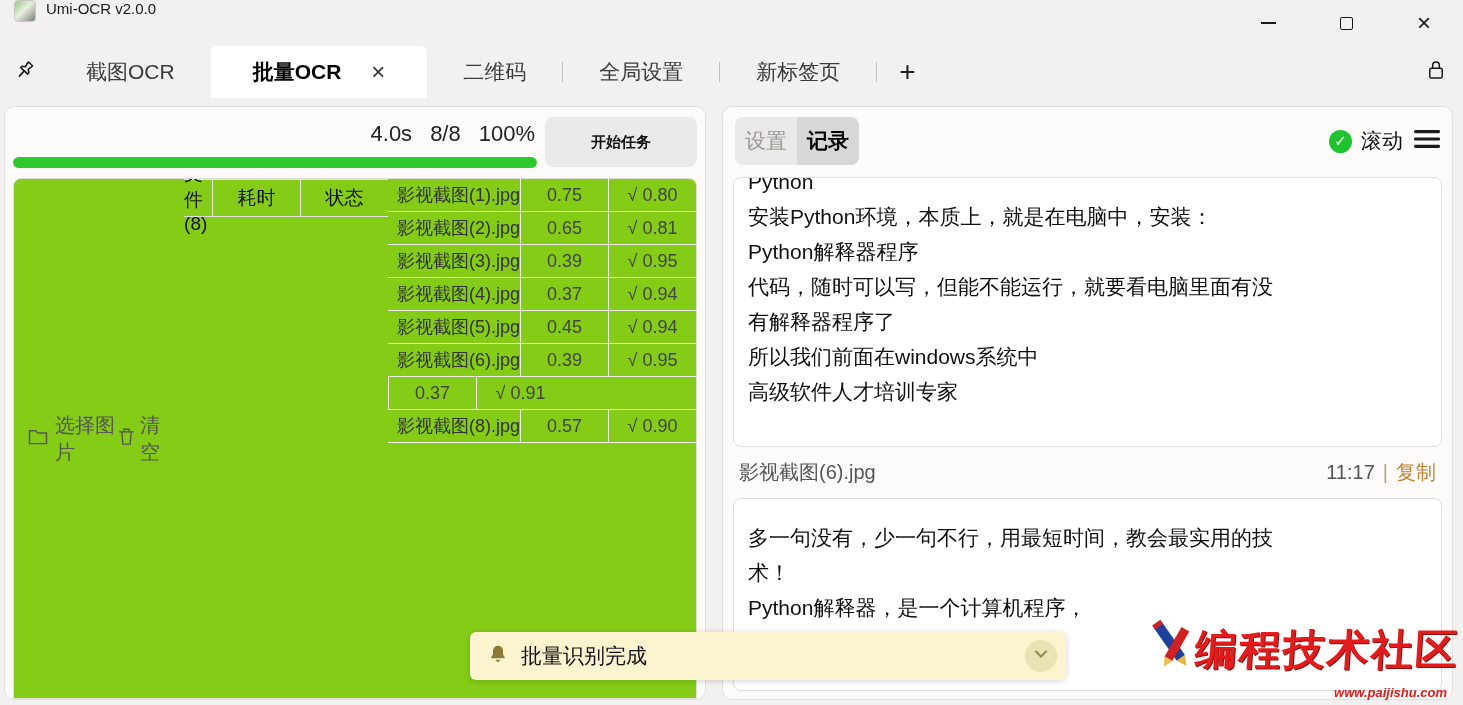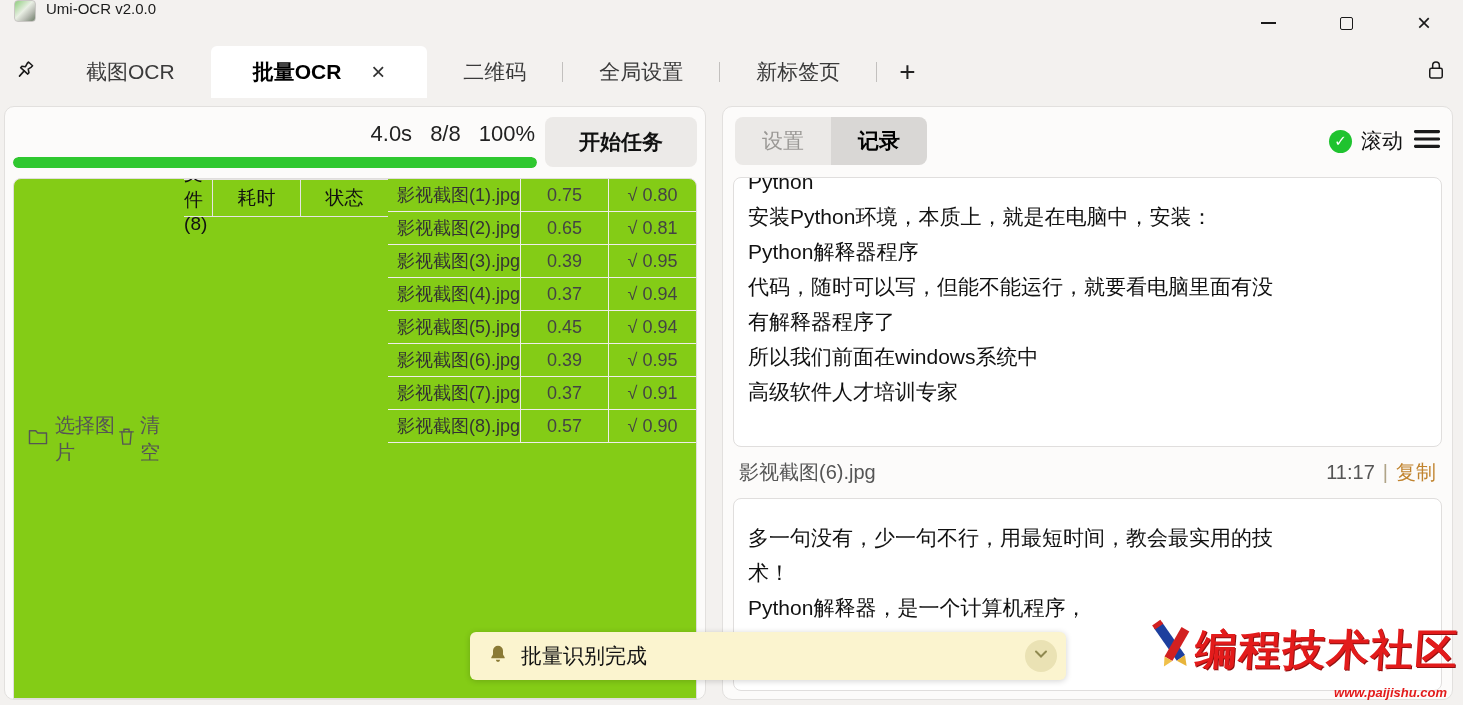--- a/index.html
+++ b/index.html
@@ -31,38 +31,38 @@
   .panel { position:absolute; top:106px; height:594px; background:#fcfbfa; border:1px solid #e2e0de; border-radius:10px; overflow:hidden; display:flex; flex-direction:column; }
   .left-panel  { left:4px;  width:702px; }
   .right-panel { left:722px; width:731px; }
 
   
   .progress-area { display:flex; align-items:flex-start; padding:10px 8px 0 8px; }
   .progress-left { flex:1; display:flex; flex-direction:column; align-items:flex-end; padding-right:8px; }
   .stats { display:flex; gap:18px; font-size:22px; color:#222; padding:4px 2px 10px 0; }
   .pbar-track { width:100%; height:11px; border-radius:6px; background:#e4e2e0; overflow:hidden; }
   .pbar-fill { width:100%; height:100%; background:#2fc82f; border-radius:6px; }
-  .start-btn { width:152px; height:50px; background:#eceae8; border:none; border-radius:8px; font-size:21px; font-weight:bold; color:#111; font-family:inherit; }
+  .start-btn { width:152px; height:50px; background:#eceae8; border:none; border-radius:8px; font-size:15px; font-weight:bold; color:#111; font-family:inherit; }
 
   
   .file-card { flex:1; margin:10px 8px 0 8px; background:#84cc16; border:1px solid #e0dedd; border-radius:8px 8px 0 0; overflow:hidden; display:flex; flex-direction:row; }
   .card-head { display:flex; align-items:center; padding:13px 14px; font-size:20px; color:#555; }
   .head-left { display:flex; align-items:center; gap:7px; }
   .clear-btn { margin-left:auto; display:flex; align-items:center; gap:5px; color:#555; }
   .thead { display:flex; align-items:stretch; height:38px; border-top:1px solid #e6e4e2; border-bottom:1px solid #e6e4e2; font-size:19px; color:#111; }
   .th-file { flex:1; display:flex; align-items:center; justify-content:center; }
   .th-col  { width:88px; display:flex; align-items:center; justify-content:center; border-left:1px solid #e6e4e2; }
   .trow { display:flex; align-items:stretch; height:33px; font-size:18px; color:#333; border-bottom:1px solid #efedeb; }
   .c-file { flex:1; display:flex; align-items:center; padding-left:9px; overflow:hidden; white-space:nowrap; }
   .c-time, .c-status { width:88px; display:flex; align-items:center; justify-content:center; border-left:1px solid #f0eeec; color:#444; }
 
   
   .rp-toolbar { display:flex; align-items:center; padding:10px 12px; }
   .segment { display:flex; border-radius:8px; overflow:hidden; }
-  .seg-btn { height:48px; padding:0 27px; display:flex; align-items:center; font-size:21px; }
+  .seg-btn { height:48px; padding:0 10px; display:flex; align-items:center; font-size:21px; }
   .seg-settings { background:#ebe9e7; color:#9a9895; }
   .seg-records  { background:#d9d7d5; color:#000; font-weight:bold; }
   .toolbar-right { margin-left:auto; display:flex; align-items:center; gap:11px; }
   .check-circle { width:23px; height:23px; border-radius:50%; background:#1fc32f; color:#fff; font-size:15px; font-weight:bold; display:flex; align-items:center; justify-content:center; }
   .scroll-label { font-size:21px; color:#111; }
   .menu-btn { display:flex; align-items:center; }
 
   .ocr-card { margin:0 10px; background:#fff; border:1px solid #e0dedd; border-radius:8px; padding:0 14px; overflow:hidden; }
   .card1 { height:270px; margin-top:2px; }
   .card2 { flex:1; margin-bottom:8px; padding-top:21px; }
@@ -221,21 +221,20 @@
           <div class="c-status">√ 0.94</div>
         </div>
 
         <div class="trow">
           <div class="c-file">影视截图(6).jpg</div>
           <div class="c-time">0.39</div>
           <div class="c-status">√ 0.95</div>
         </div>
 
         <div class="trow">
-          <div class="c-file">影视截图(7).jpg</div>
           <div class="c-time">0.37</div>
           <div class="c-status">√ 0.91</div>
         </div>
 
         <div class="trow">
           <div class="c-file">影视截图(8).jpg</div>
           <div class="c-time">0.57</div>
           <div class="c-status">√ 0.90</div>
         </div>
       </div>

